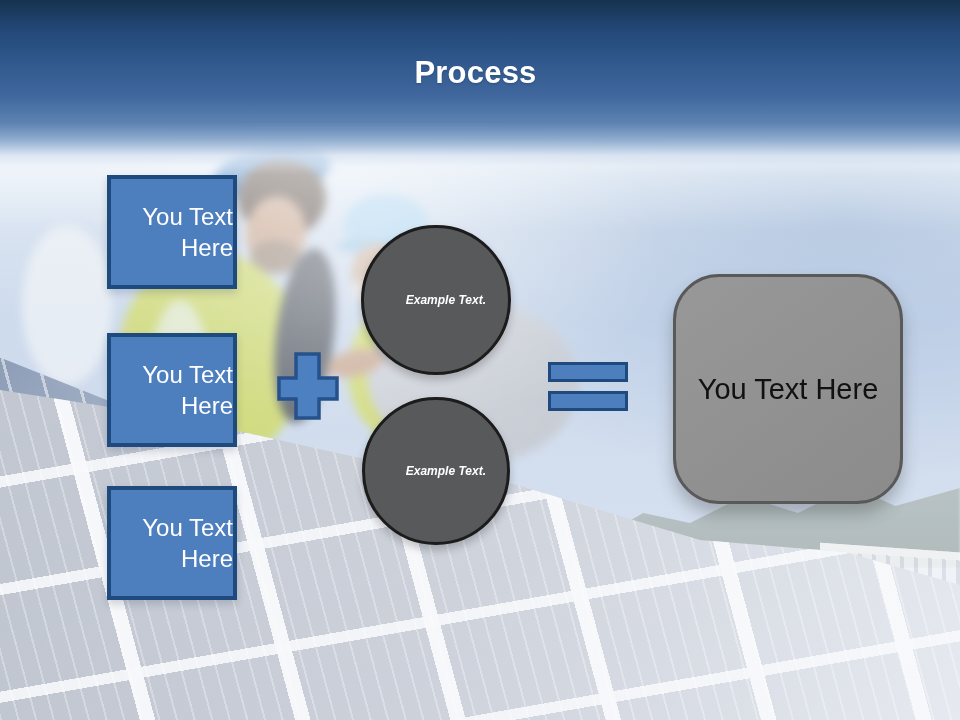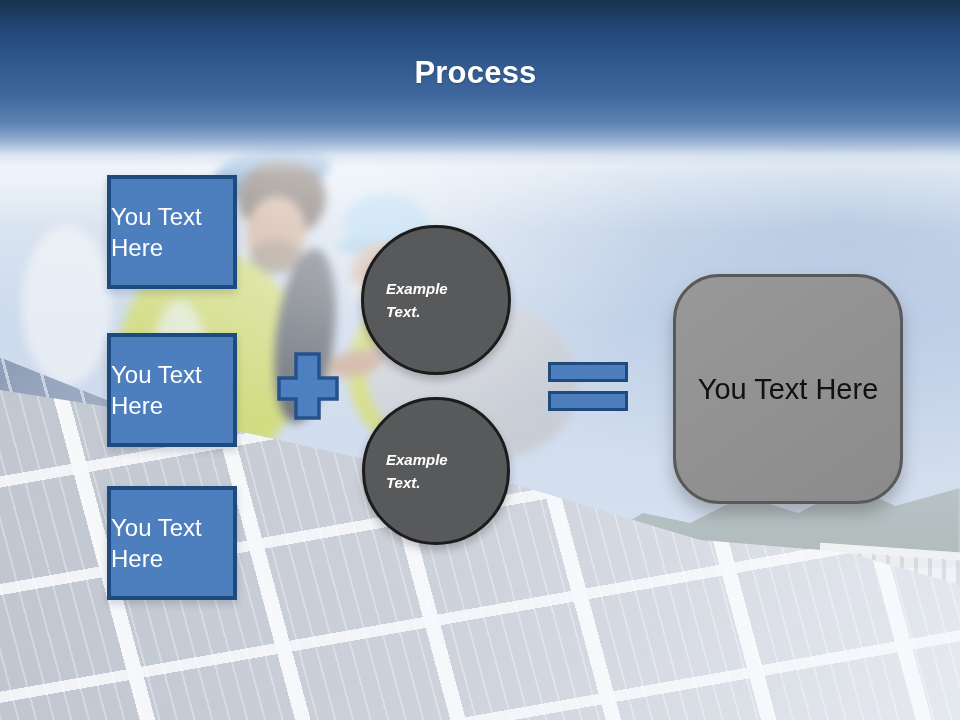--- a/index.html
+++ b/index.html
@@ -84,35 +84,35 @@
       rgba(232,240,248,.2) 95%, rgba(232,240,248,0) 100%);
   }
   
   .title{
     position:absolute;left:0;top:50px;width:960px;height:46px;
     display:flex;align-items:center;justify-content:center;
     color:var(--title-text,#fff);font-size:31px;letter-spacing:.2px;
     text-shadow:0 1px 2px rgba(10,30,60,.25);
   }
   .title .bold{font-weight:bold;margin-right:9px;}
-  .shape{position:absolute;box-sizing:border-box;display:flex;align-items:center;justify-content:center;text-align:left;}
+  .shape{position:absolute;box-sizing:border-box;display:flex;align-items:center;justify-content:center;text-align:right;}
   .blue-box{
     width:130px;height:114px;left:107px;
     background:var(--accent-blue,#4d7fbe);
     border:4px solid var(--accent-blue-border,#1f4a7d);
     color:#fff;font-size:24px;line-height:31px;
     box-shadow:0 4px 8px rgba(20,40,70,.18);
   }
   .box-1{top:175px;} .box-2{top:333px;} .box-3{top:486px;}
   .plus-wrap{left:277px;top:352px;width:62px;height:68px;}
   .circle{
     border-radius:50%;
     background:var(--circle-gray,#58595b);
     border:3px solid var(--circle-border,#1c1c1c);
-    color:#fff;font-size:15px;line-height:23px;font-weight:bold;font-style:italic;
+    color:#fff;font-size:12px;line-height:23px;font-weight:bold;font-style:italic;
     box-shadow:0 5px 9px rgba(0,0,0,.22);
   }
   .circle-1{left:361px;top:225px;width:150px;height:150px;}
   .circle-2{left:362px;top:397px;width:148px;height:148px;}
   .circle .lbl{width:100px;}
   .equals-wrap{left:548px;top:362px;width:80px;height:50px;display:block;}
   .equals-bar{
     position:absolute;left:0;width:80px;height:20px;box-sizing:border-box;
     background:var(--accent-blue,#4d7fbe);
     border:3px solid var(--accent-blue-border,#27518a);

